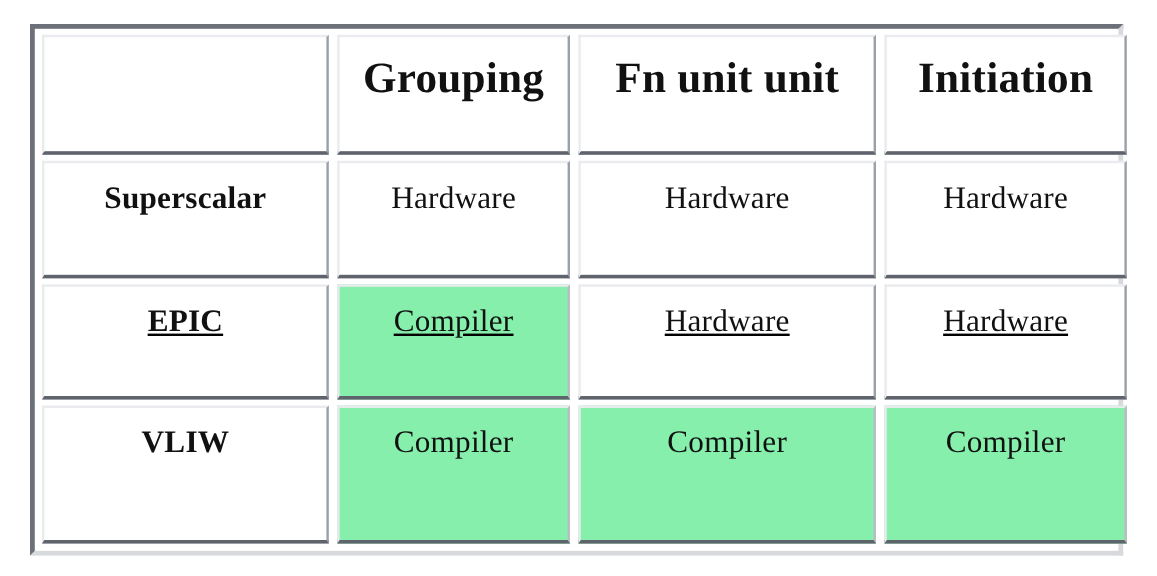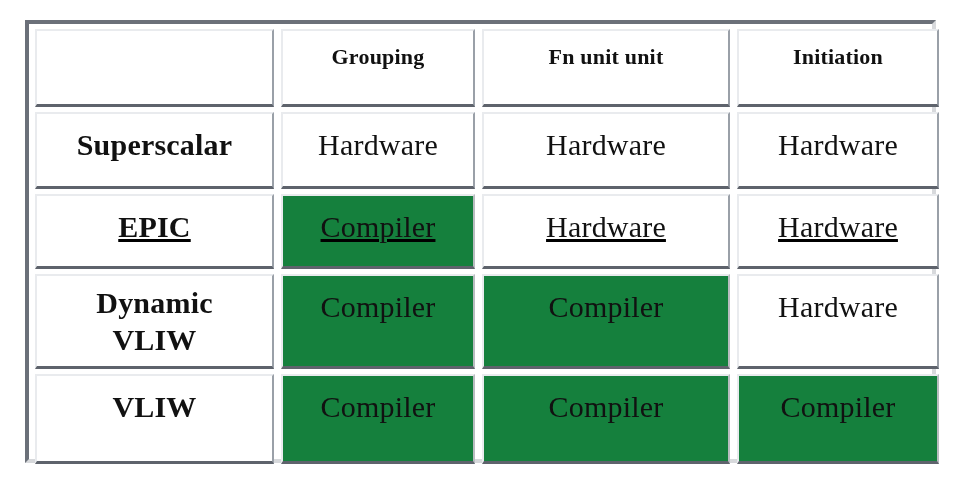--- a/index.html
+++ b/index.html
@@ -73,42 +73,42 @@
     border-right: 2px solid #9aa0a8;
     border-bottom: 3px solid #5e636c;
     background: #ffffff;
     display: flex;
     align-items: flex-start;
     justify-content: center;
     text-align: center;
     overflow: hidden;
   }
   .cell.shaded {
-    background: #15803d;
+    background: #86efac;
     border-right-color: #b9bcc0;
   }
   .cell.empty {
     border-bottom-color: #5e636c;
   }
 
   .cell-text {
     display: block;
     width: 100%;
     padding-top: 13px;
-    font-size: 30px;
+    font-size: 26px;
     line-height: 1.22;
     color: #111111;
     letter-spacing: 0.2px;
   }
   .cell-text.bold {
     font-weight: bold;
   }
   .cell-text.header {
     font-weight: bold;
-    font-size: 22px;
+    font-size: 36px;
   }
   .cell-text.two-line {
     padding-top: 9px;
   }
 </style>
 </head>
 <body>
 
 <div class="table-frame">
   <div class="table-frame-inner">
@@ -183,42 +183,20 @@
               <span class="cell-text">Hardware</span>
             </div>
           </td>
           <td class="cell-pad">
             <div class="cell">
               <span class="cell-text">Hardware</span>
             </div>
           </td>
         </tr>
 
-        <tr class="r3">
-          <td class="cell-pad">
-            <div class="cell">
-              <span class="cell-text bold two-line"><span>Dynamic</span><br><span>VLIW</span></span>
-            </div>
-          </td>
-          <td class="cell-pad">
-            <div class="cell shaded">
-              <span class="cell-text">Compiler</span>
-            </div>
-          </td>
-          <td class="cell-pad">
-            <div class="cell shaded">
-              <span class="cell-text">Compiler</span>
-            </div>
-          </td>
-          <td class="cell-pad">
-            <div class="cell">
-              <span class="cell-text">Hardware</span>
-            </div>
-          </td>
-        </tr>
 
         <tr class="r4">
           <td class="cell-pad">
             <div class="cell">
               <span class="cell-text bold">VLIW</span>
             </div>
           </td>
           <td class="cell-pad">
             <div class="cell shaded">
               <span class="cell-text">Compiler</span>

